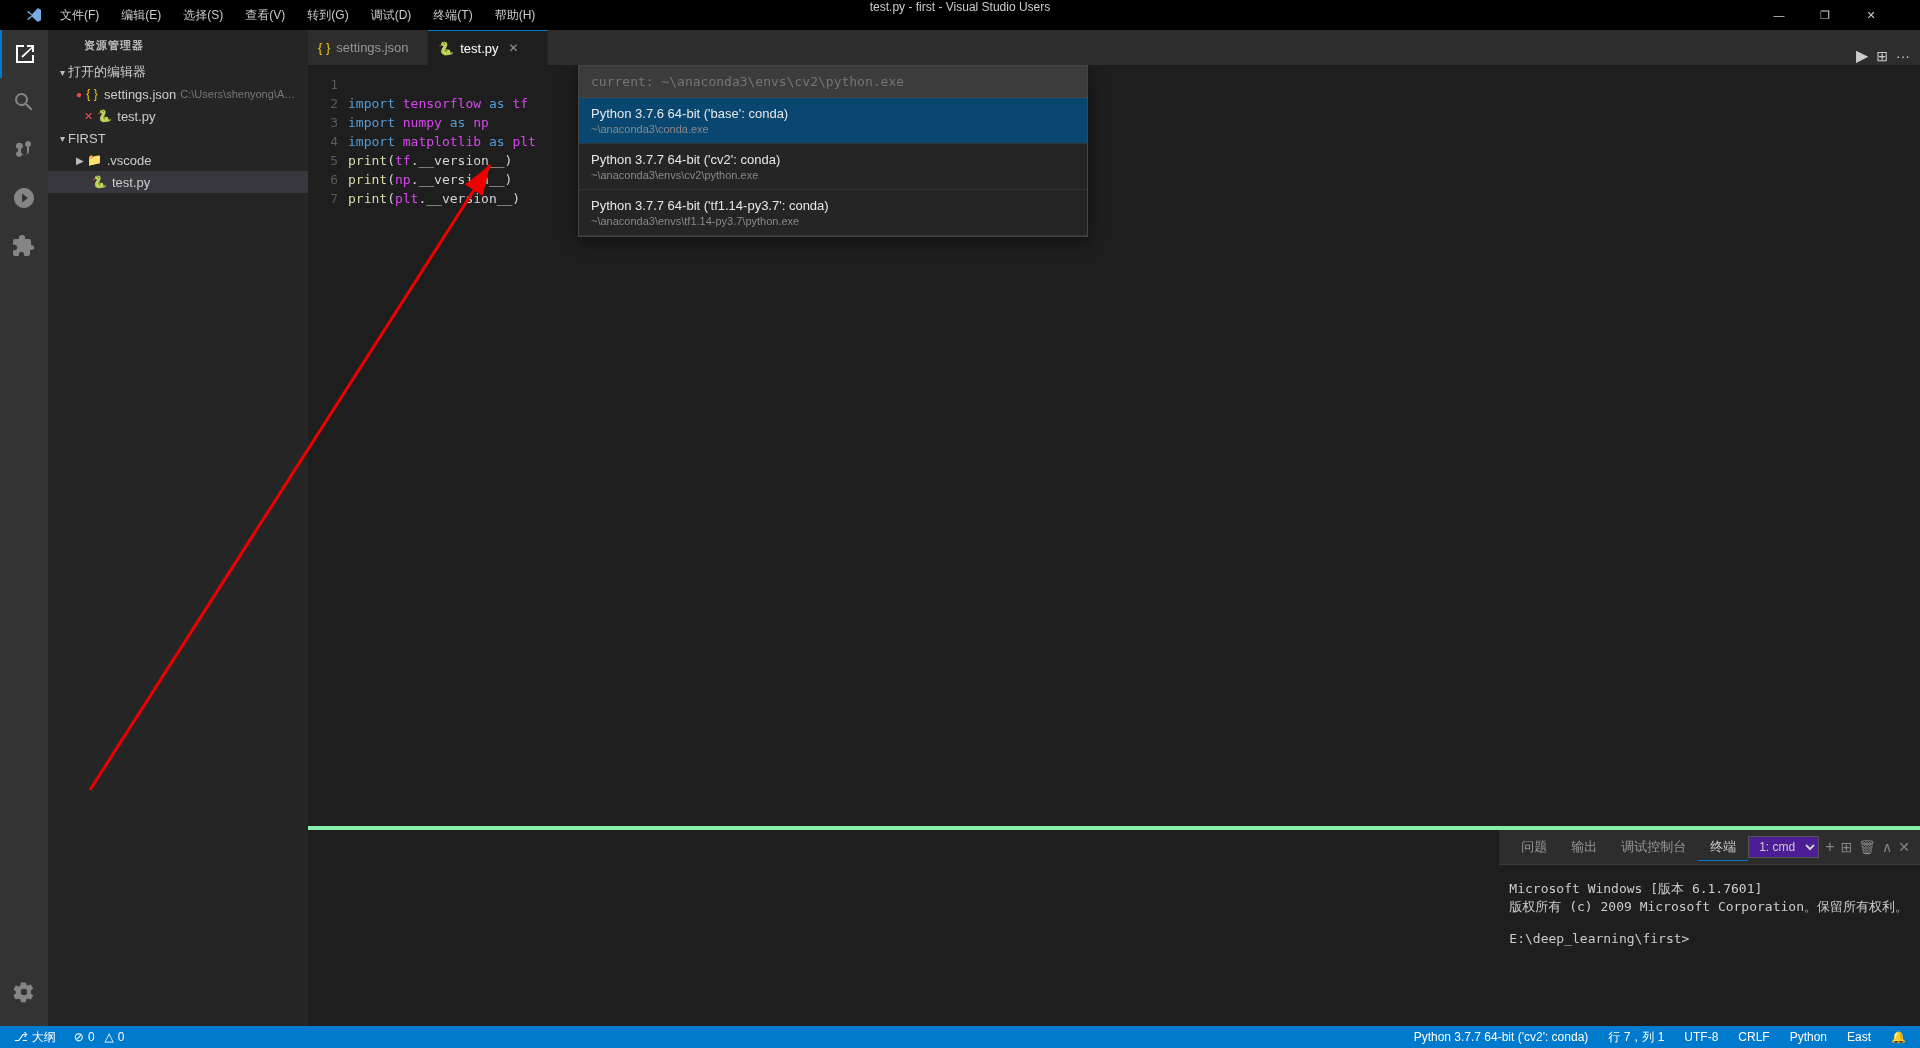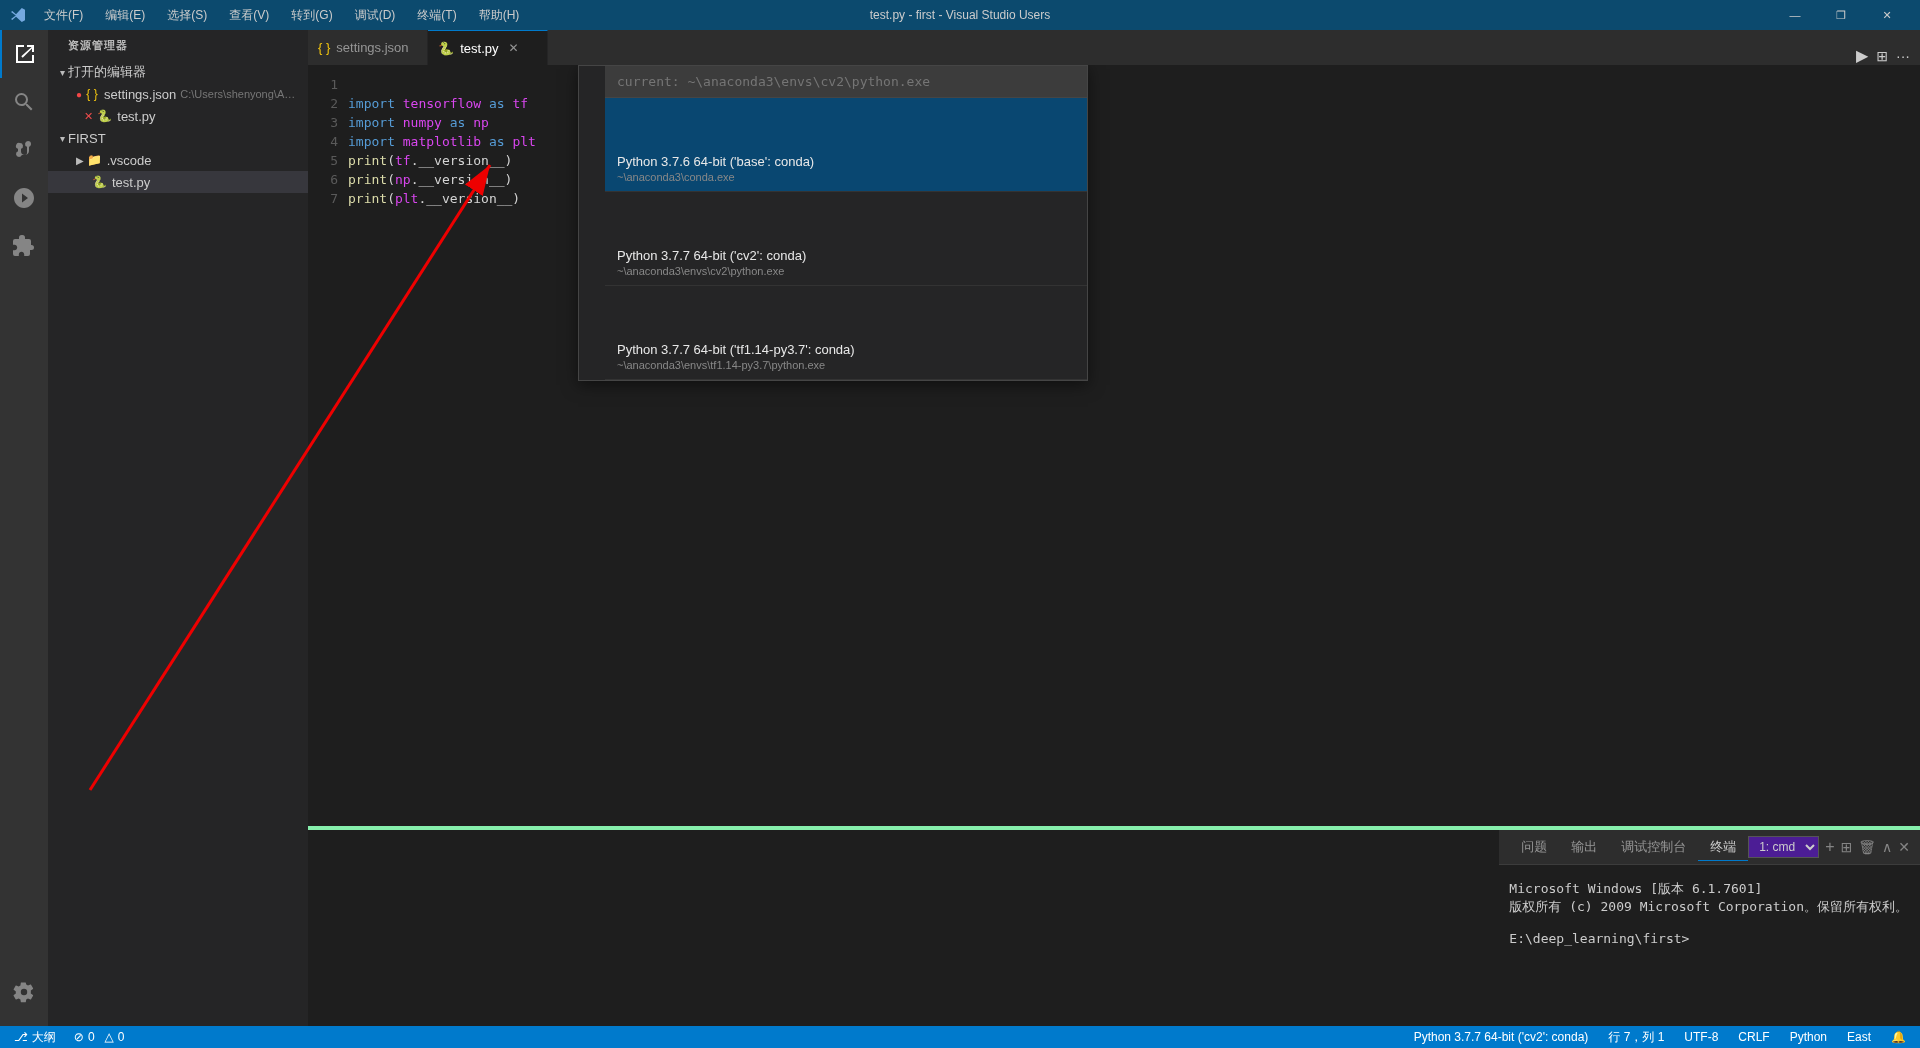--- a/index.html
+++ b/index.html
@@ -10,25 +10,24 @@
       font-family: 'Segoe UI', 'Microsoft YaHei', sans-serif;
       font-size: 13px;
       color: #ccc;
       overflow: hidden;
       position: relative;
     }
 
     
     .title-bar {
       height: 30px;
-      background: #0c4a6e;
-      display: flex;
-      align-items: center;
+      background: #000000;
+      display: flex;
       justify-content: space-between;
-      padding: 0 10px;
+      padding: 0 26px;
       position: relative;
       z-index: 100;
     }
     .title-bar-left {
       display: flex;
       align-items: center;
       gap: 8px;
     }
     .title-bar-logo {
       width: 16px;
@@ -101,21 +100,21 @@
     
     .sidebar {
       width: 260px;
       background: #252526;
       flex-shrink: 0;
       display: flex;
       flex-direction: column;
       overflow: hidden;
     }
     .sidebar-header {
-      padding: 8px 20px;
+      padding: 8px 36px;
       font-size: 11px;
       font-weight: bold;
       letter-spacing: 1px;
       color: #bbb;
       text-transform: uppercase;
     }
     .explorer-row {
       display: flex;
       align-items: center;
       padding: 2px 8px 2px 12px;
@@ -222,21 +221,20 @@
     
     .python-picker {
       position: absolute;
       top: 0;
       left: 270px;
       width: 510px;
       background: #252526;
       border: 1px solid #454545;
       z-index: 1000;
       box-shadow: 0 4px 15px rgba(0,0,0,0.5);
-      padding-left: 26px;
     }
     .picker-input {
       width: 100%;
       background: #3c3c3c;
       border: none;
       border-bottom: 1px solid #454545;
       color: #ccc;
       font-size: 13px;
       padding: 8px 12px;
       outline: none;
@@ -245,21 +243,20 @@
     .picker-option {
       padding: 8px 12px;
       cursor: pointer;
       border-bottom: 1px solid #333;
     }
     .picker-option.selected { background: #094771; }
     .picker-option-name {
       font-size: 13px;
       color: #e8e8e8;
       margin-bottom: 2px;
-      margin-top: 48px;
     }
     .picker-option-path {
       font-size: 11px;
       color: #888;
     }
 
     
     .terminal-panel {
       height: 200px;
       background: #1e1e1e;

